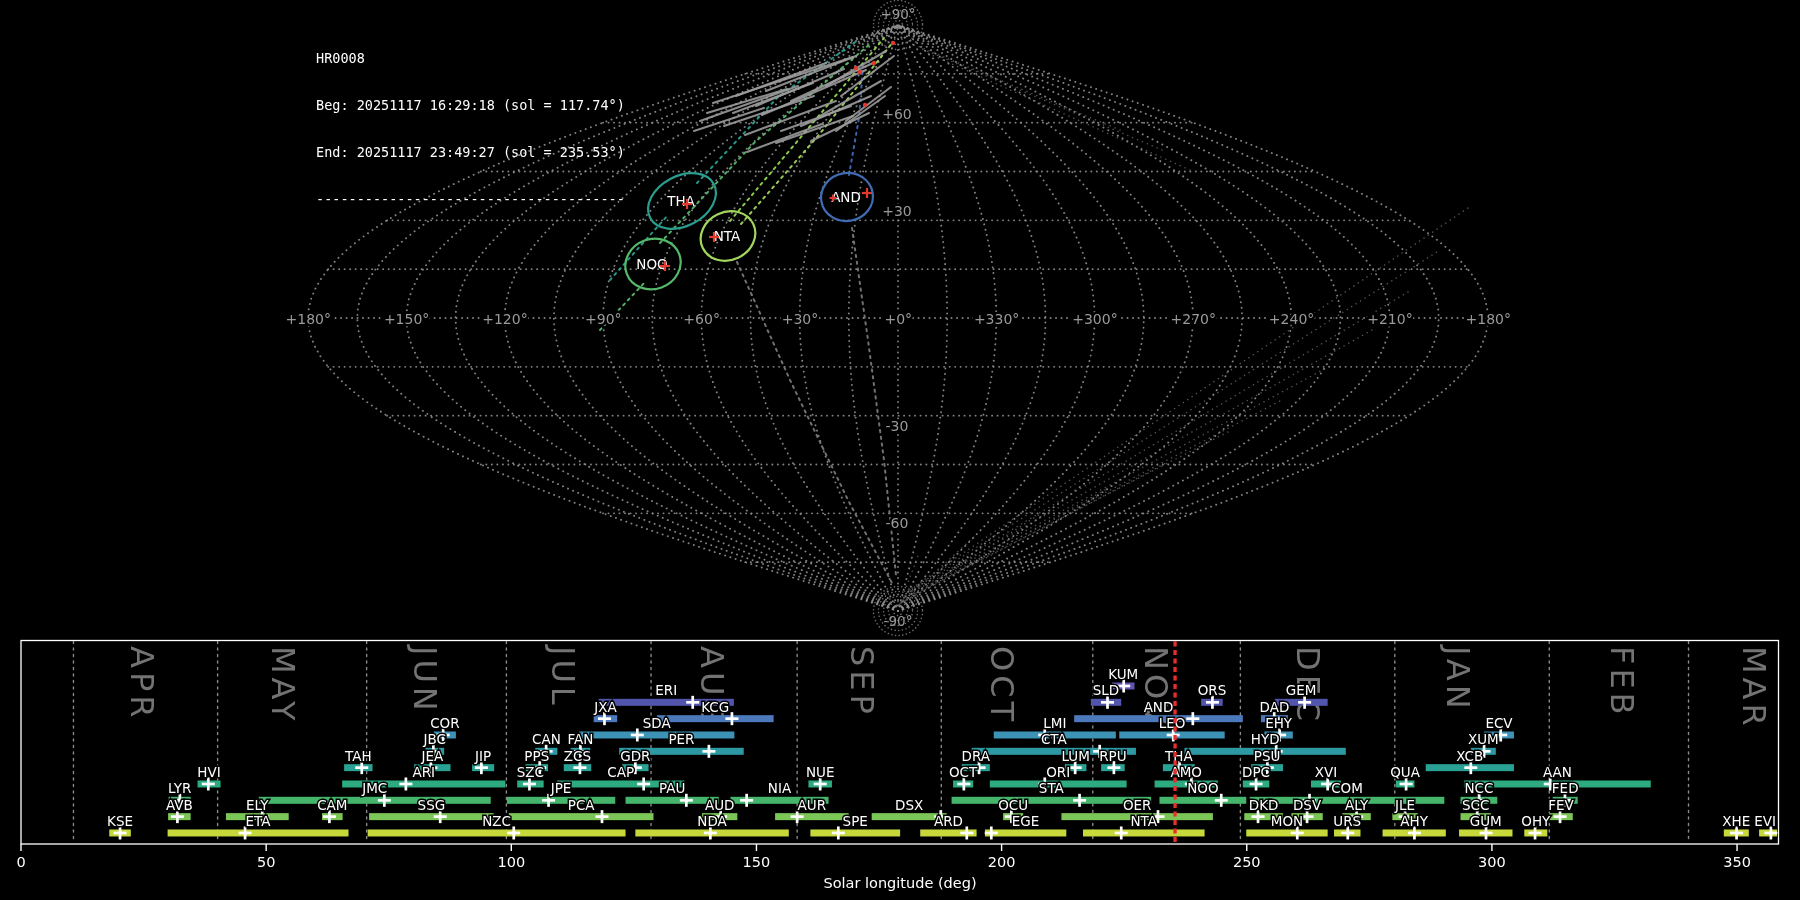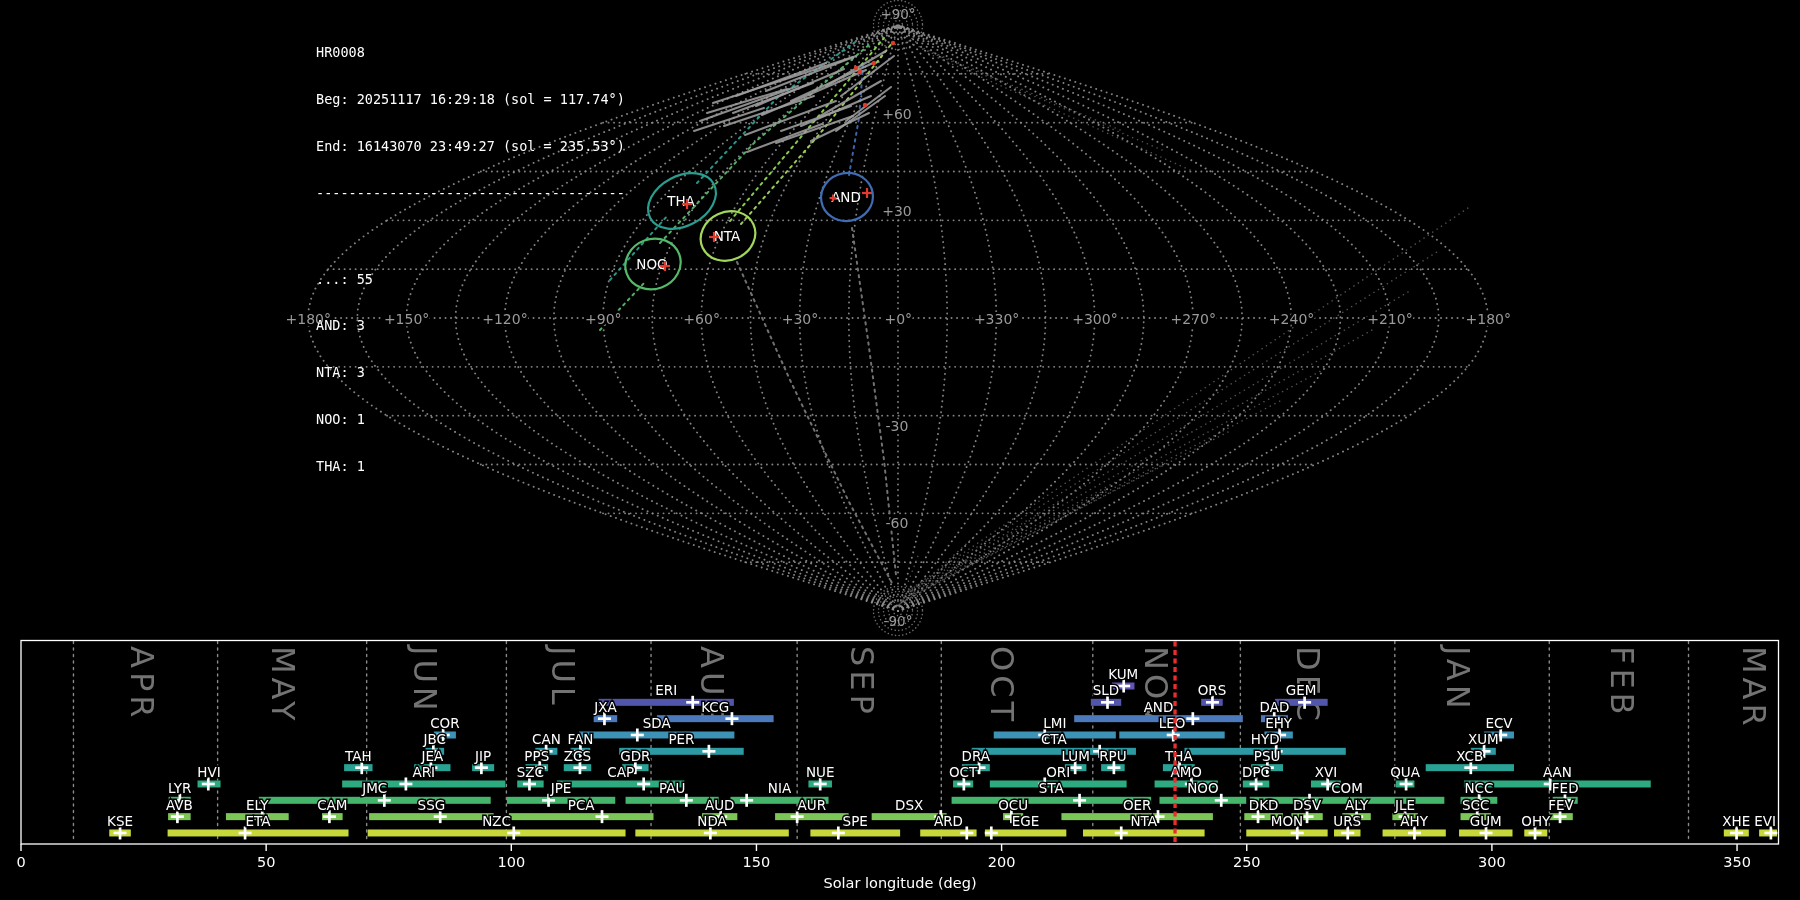--- a/index.html
+++ b/index.html
@@ -1,18 +1,18 @@
 <!DOCTYPE html>
 <html><head>
 <meta charset="utf-8">
 <style>
   html,body{margin:0;padding:0;background:#000;}
   .screen{position:relative;width:1800px;height:900px;background:#000;overflow:hidden;
           font-family:"DejaVu Sans","Liberation Sans",sans-serif;}
-  .info{position:absolute;left:316px;top:14px;color:#fff;
+  .info{position:absolute;left:316px;top:20px;color:#fff;
         font-family:"DejaVu Sans Mono","Liberation Mono",monospace;
         font-size:13.5px;line-height:15.6px;white-space:pre;z-index:5;}
   .info .counts{margin-top:8px;}
   svg{position:absolute;left:0;top:0;}
   text{font-family:"DejaVu Sans","Liberation Sans",sans-serif;}
 </style>
 </head>
 <body>
 
 <div class="screen">
@@ -747,23 +747,16 @@
           <text x="1491.8999999999999" y="867" text-anchor="middle" font-size="14.5" fill="#ffffff">300</text>
           <line x1="1737.05" y1="844" x2="1737.05" y2="851" stroke="#fff" stroke-width="1.4"></line>
           <text x="1737.05" y="867" text-anchor="middle" font-size="14.5" fill="#ffffff">350</text>
         </g>
     </g>
   </svg>
 
   <div class="info">
     <div>HR0008</div>
     <div>Beg: 20251117 16:29:18 (sol = 117.74°)</div>
-    <div>End: 16143070 23:49:27 (sol = 235.53°)</div>
+    <div>End: 20251117 23:49:27 (sol = 235.53°)</div>
     <div>--------------------------------------</div>
-    <div class="counts">
-      <div>...: 55</div>
-      <div>AND: 3</div>
-      <div>NTA: 3</div>
-      <div>NOO: 1</div>
-      <div>THA: 1</div>
-    </div>
   </div>
 </div>
 
 </body></html>

